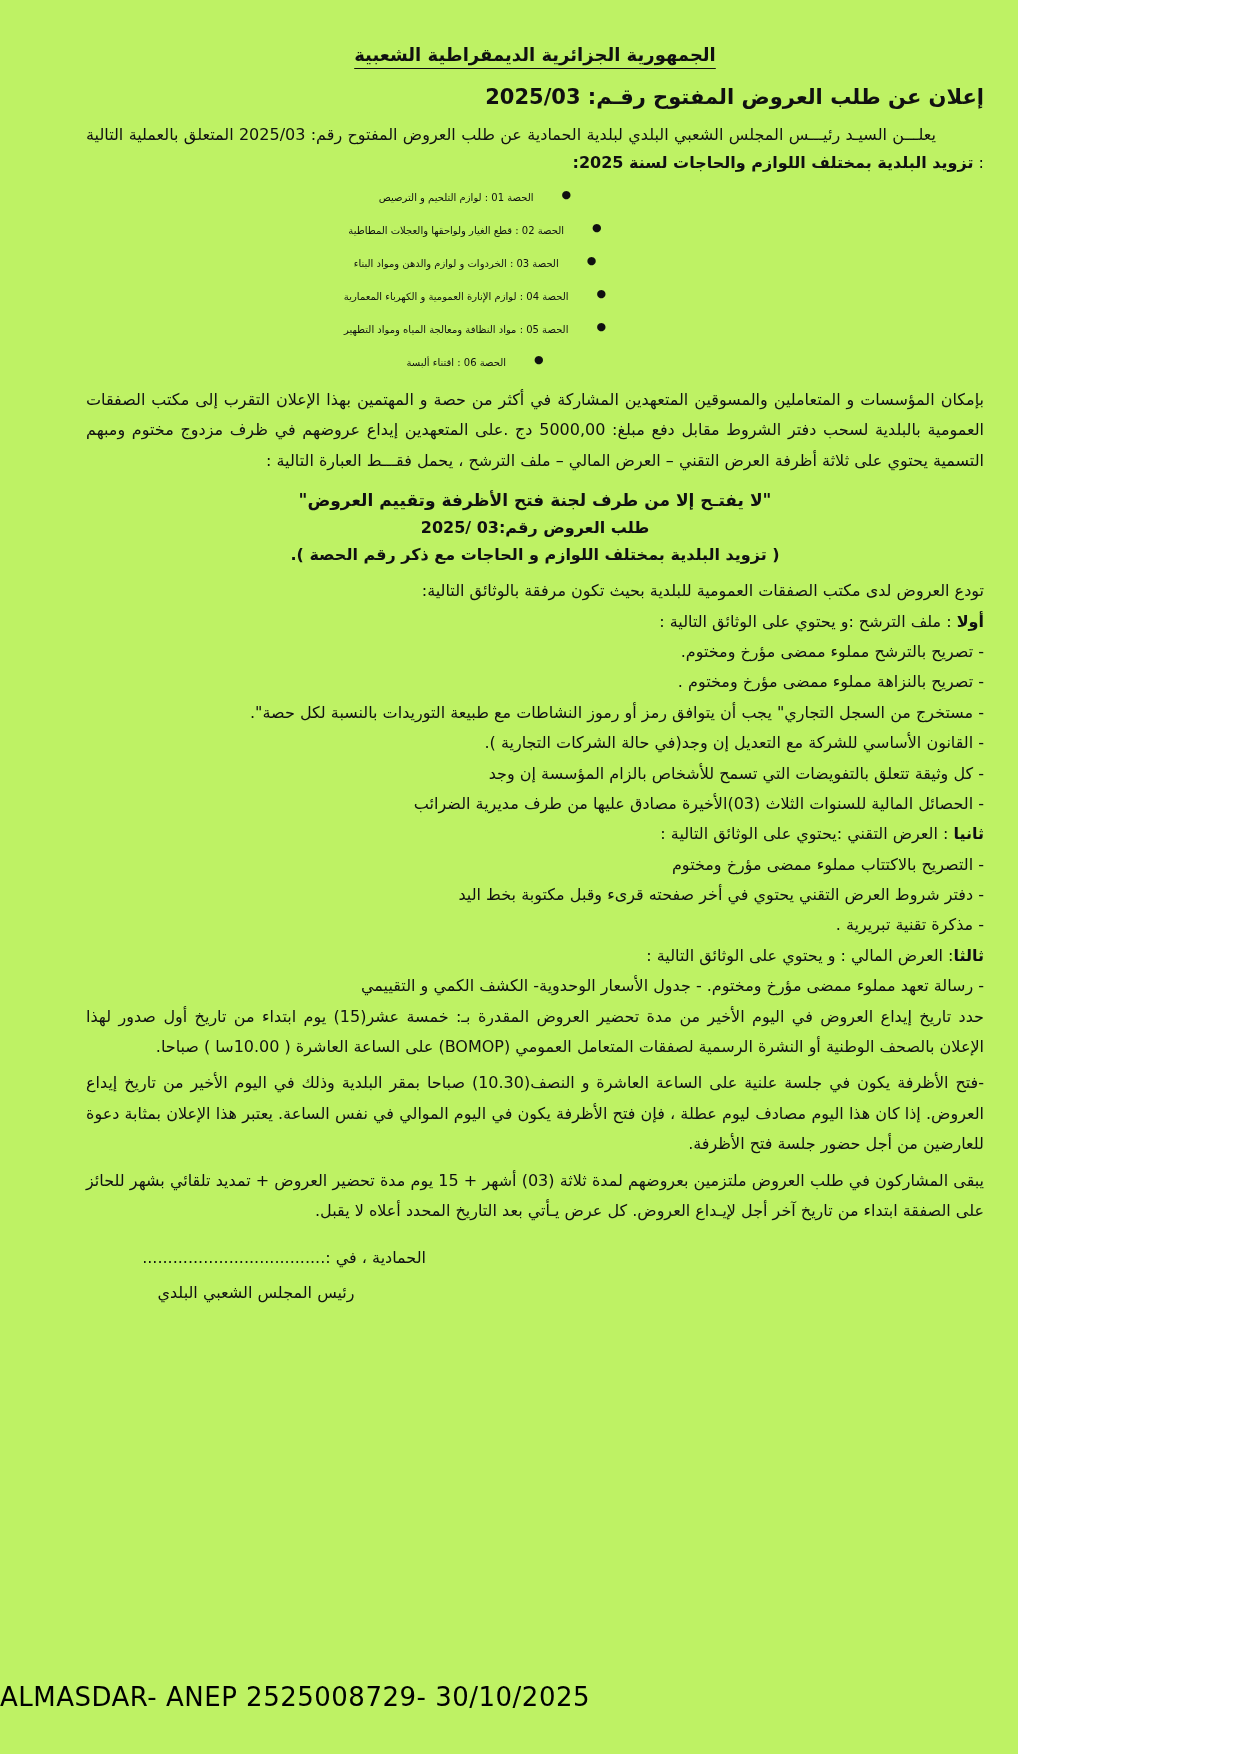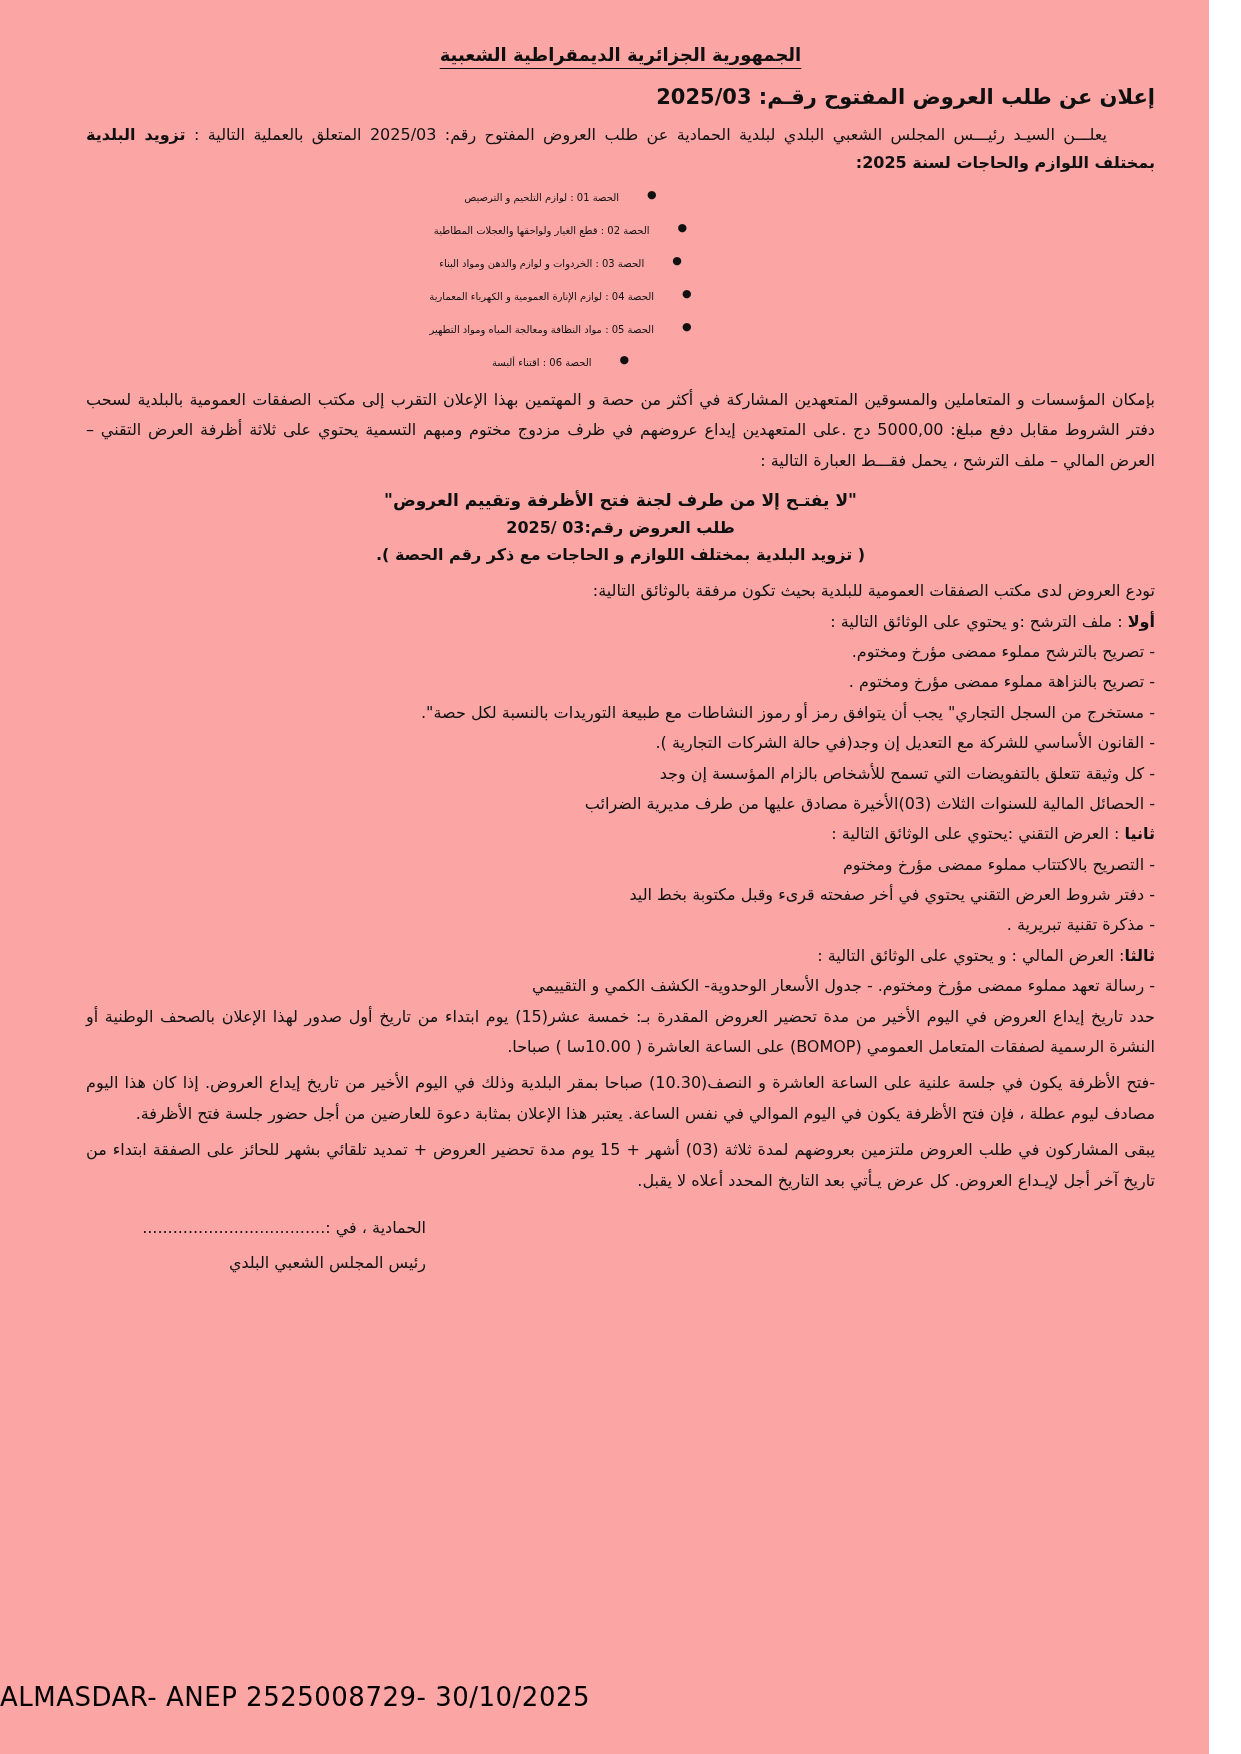--- a/index.html
+++ b/index.html
@@ -1,22 +1,22 @@
 <!DOCTYPE html>
 <html lang="ar"><head>
 <meta charset="utf-8">
 <style>
   html,body{margin:0;padding:0;background:#ffffff;}
   .page{
     position:relative;
-    width:1209px;
+    width:1018px;
     height:1754px;
     box-sizing:border-box;
-    padding:44px 54px 0 86px;
-    background:#fca5a5;
+    padding:44px 34px 0 86px;
+    background:#bef264;
     direction:rtl;
     color:#101010;
     font-family:"DejaVu Sans", sans-serif;
     font-size:16px;
   }
   .country-title{
     text-align:center;
     font-size:18px;
     font-weight:bold;
     text-decoration:underline;
@@ -63,21 +63,21 @@
   .closing-para{margin:0 0 6px 0;text-align:justify;line-height:1.9;}
   .sign-block{
     width:340px;
     margin:18px auto 0 0;
     margin-right:auto;
     margin-left:0;
     text-align:right;
     font-size:16px;
   }
   .sign-place{line-height:1.8;}
-  .sign-name{text-align:right;line-height:1.8;margin-top:6px;}
+  .sign-name{text-align:center;line-height:1.8;margin-top:6px;}
   .footer{
     position:absolute;
     bottom:42px;
     left:0;
     width:100%;
     direction:ltr;
     font-size:26px;
     color:#000;
     letter-spacing:0.5px;
   }

